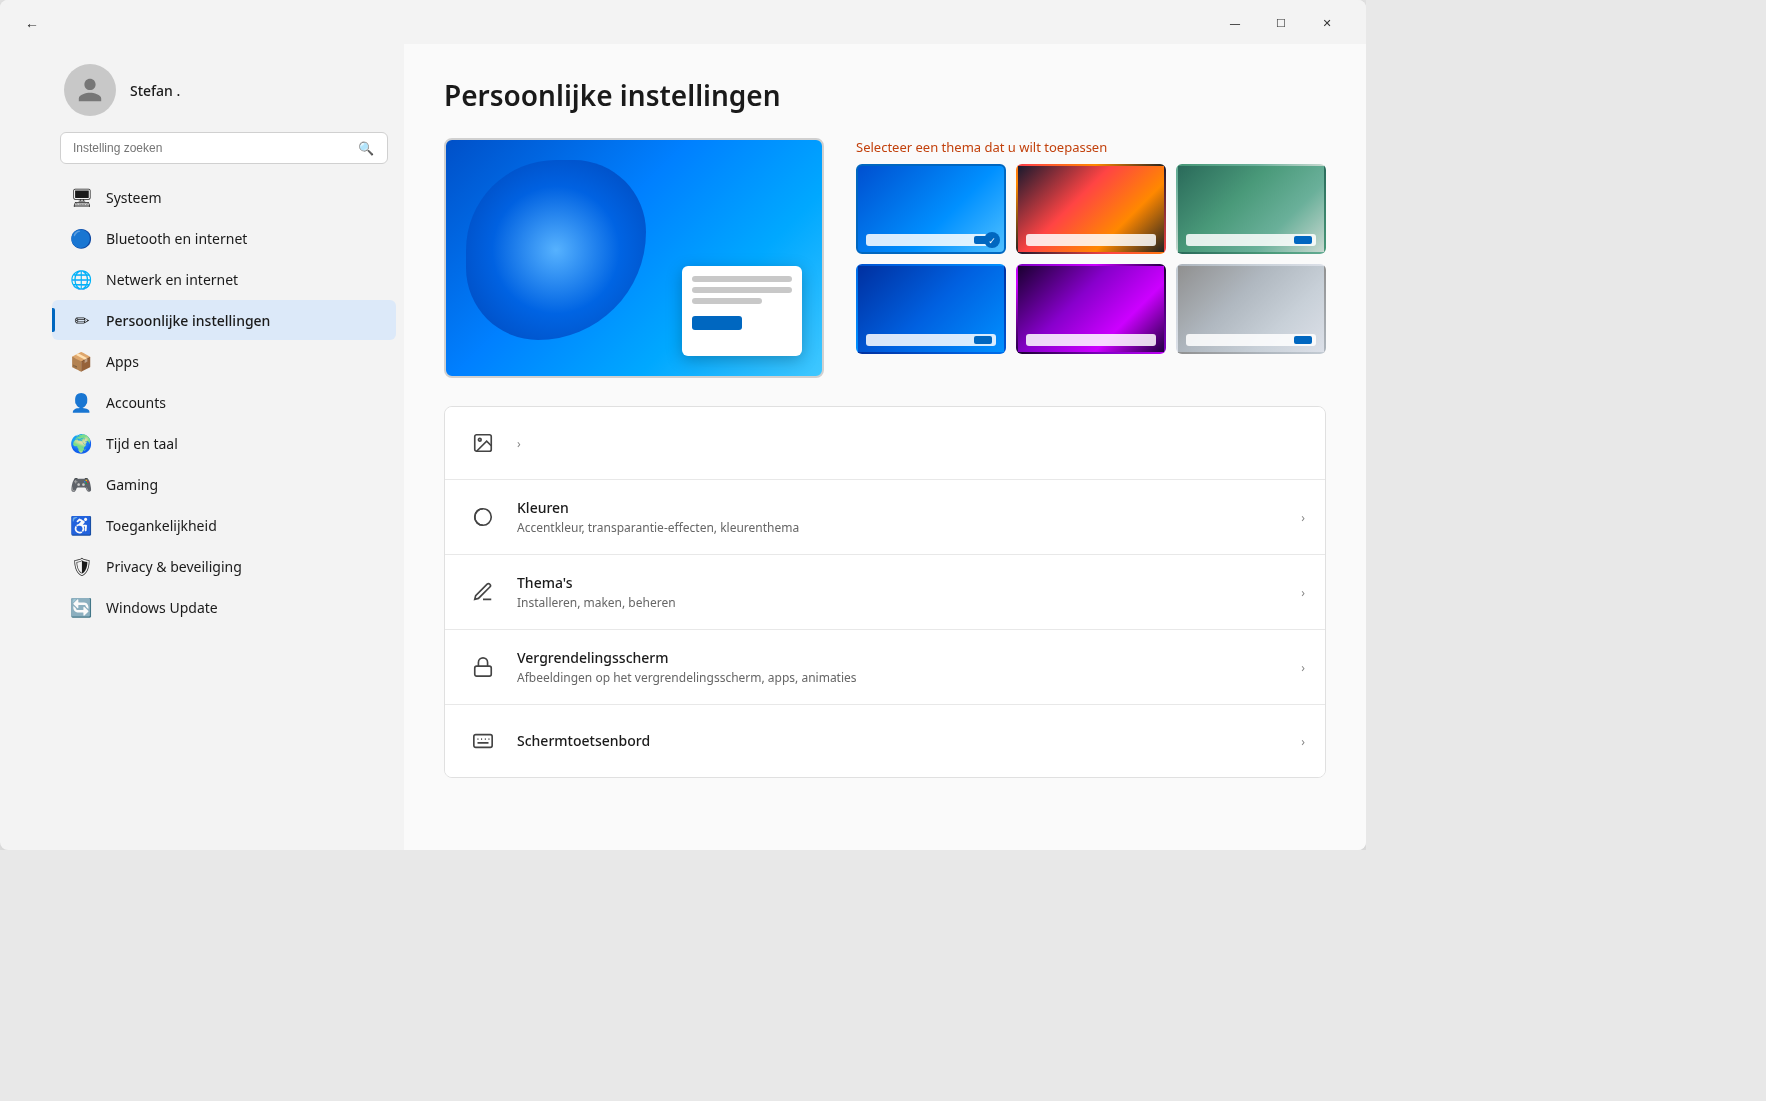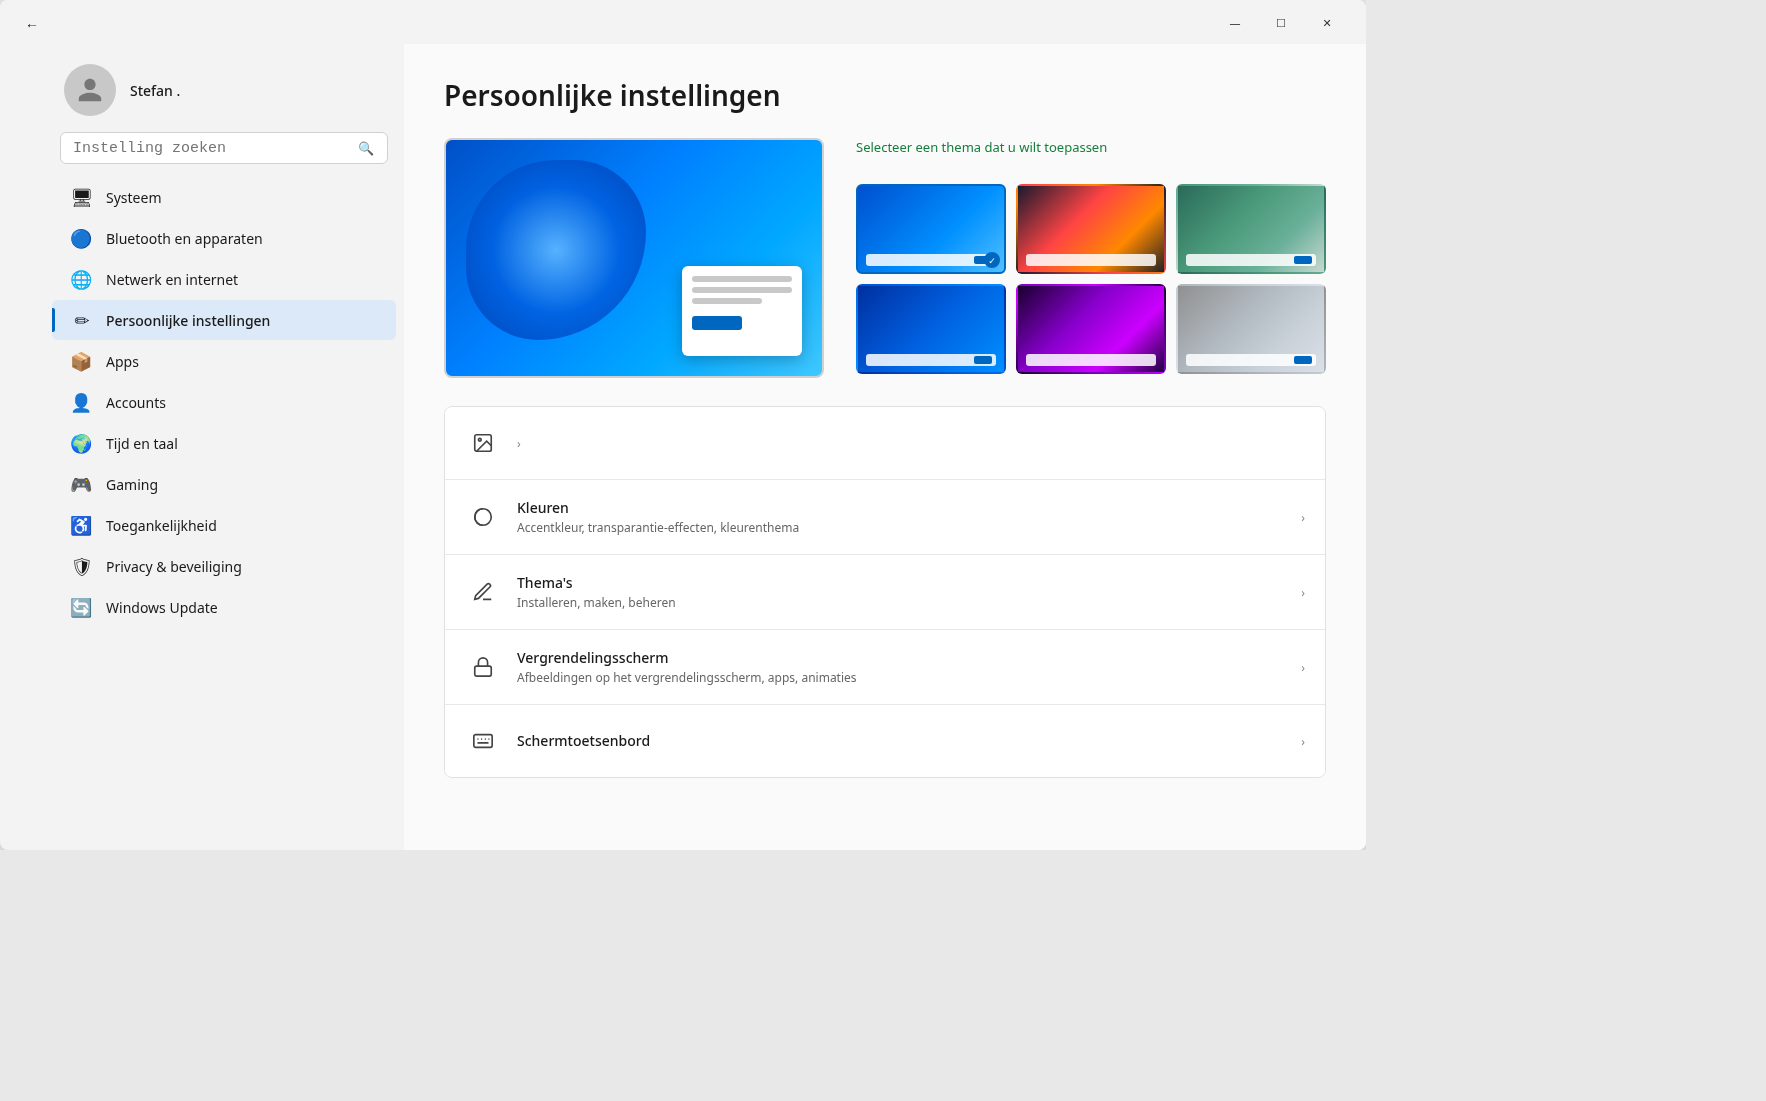--- a/index.html
+++ b/index.html
@@ -111,25 +111,24 @@
       align-items: center;
       background: white;
       border: 1px solid #d0d0d0;
       border-radius: 6px;
       padding: 6px 12px;
       gap: 8px;
     }
     .search-box input {
       border: none;
       outline: none;
-      font-size: 15px;
+      font-size: 12px;
       color: #3b82f6;
       flex: 1;
       background: transparent;
-      font-family: Liberation Mono, monospace;
     }
     .search-icon { color: #666; font-size: 13px; }
 
     .nav-item {
       display: flex;
       align-items: center;
       gap: 14px;
       padding: 10px 20px;
       cursor: pointer;
       border-radius: 6px;
@@ -226,22 +225,22 @@
       background: radial-gradient(ellipse at 50% 50%, #60b8ff 0%, #0060e0 50%, #0040b0 100%);
       border-radius: 50% 40% 60% 40%;
       opacity: 0.9;
     }
 
     .theme-grid-section {
       flex: 1;
     }
     .theme-grid-label {
       font-size: 13px;
-      color: #15803d;
-      margin-bottom: 28px;
+      color: #c2410c;
+      margin-bottom: 8px;
     }
     .theme-grid {
       display: grid;
       grid-template-columns: repeat(3, 1fr);
       gap: 10px;
     }
     .theme-thumb {
       height: 90px;
       border-radius: 6px;
       overflow: hidden;
@@ -372,21 +371,21 @@
         <span class="search-icon">🔍</span>
       </div>
 
       <div id="nav-container">
           <div class="nav-item">
       <span class="nav-icon" style="font-size:18px">🖥</span>
       <span>Systeem</span>
     </div>
           <div class="nav-item">
       <span class="nav-icon" style="font-size:18px">🔵</span>
-      <span>Bluetooth en apparaten</span>
+      <span>Bluetooth en internet</span>
     </div>
           <div class="nav-item">
       <span class="nav-icon" style="font-size:18px">🌐</span>
       <span>Netwerk en internet</span>
     </div>
           <div class="nav-item active">
       <span class="nav-icon" style="font-size:18px">✏</span>
       <span>Persoonlijke instellingen</span>
     </div>
           <div class="nav-item">

